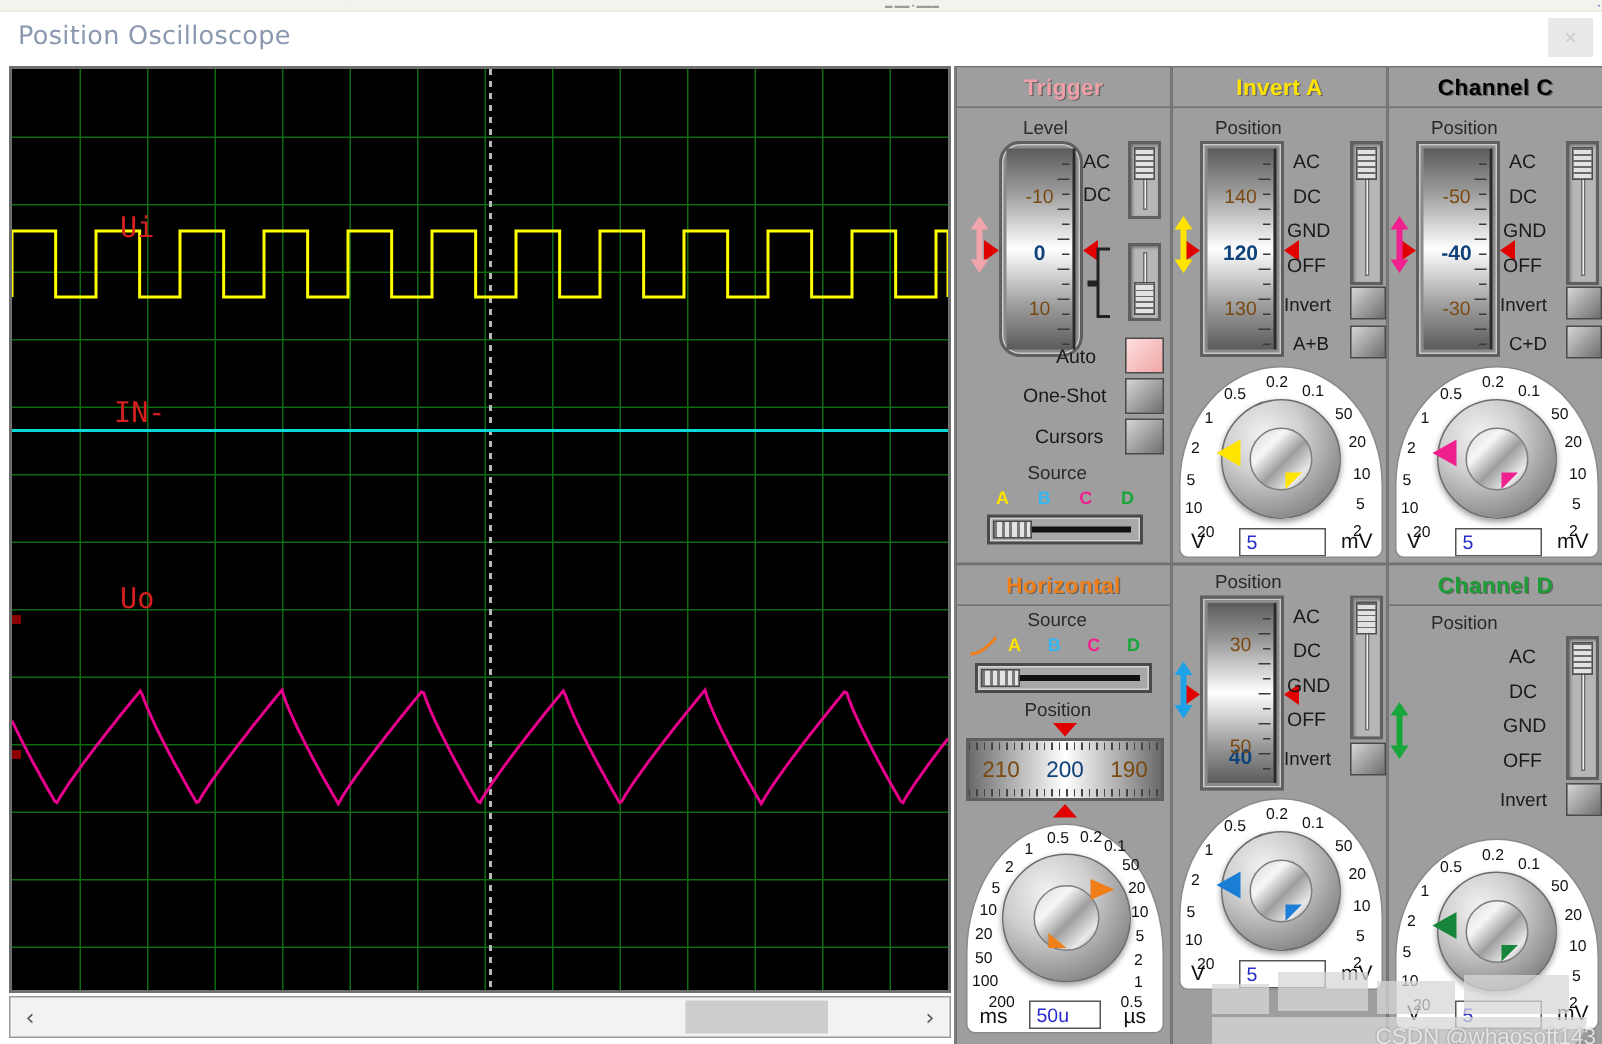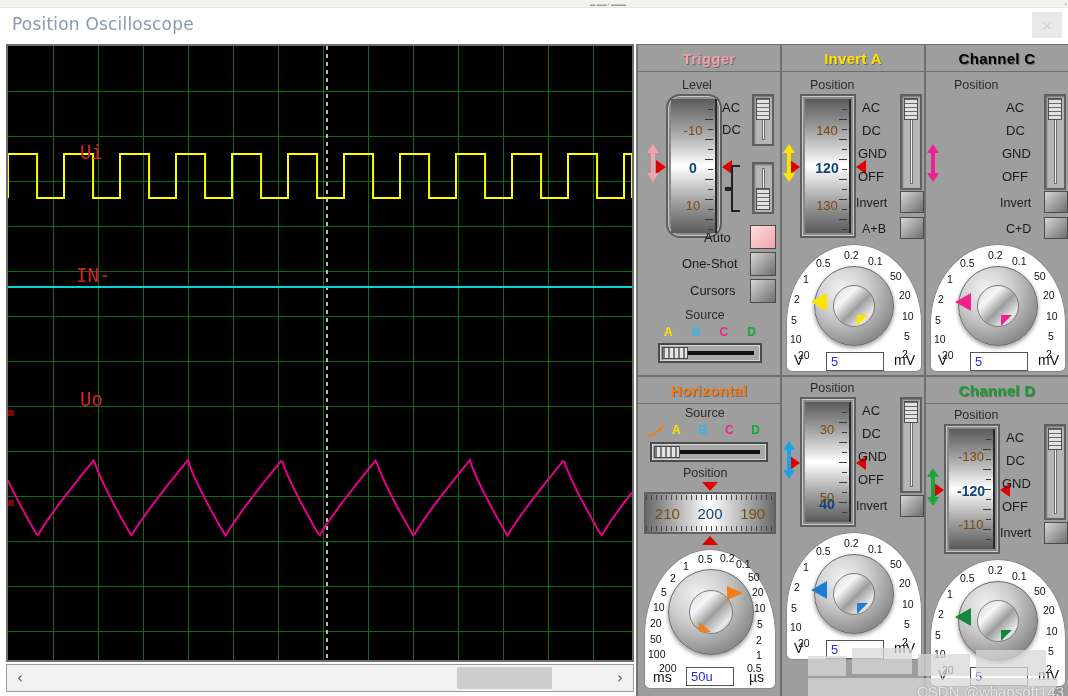--- a/index.html
+++ b/index.html
@@ -499,20 +499,44 @@
           <div class="dial-unit" style="left:108px; top:108px;">mV</div>
           <div class="dial-field" style="left:40px; top:108px; width:58px;">5</div>
         </div>
       </div>
     </div>
 
     <div class="cell" style="left:288px; top:0; width:144px; height:332px;">
       <div class="cell-hdr" style="color:#000000;">Channel C</div>
       <div class="cell-body">
         <div class="lbl" style="left:28px; top:6px; font-size:12.5px;">Position</div>
+        <div class="drum" style="left:18px; top:22px; width:56px; height:144px;">
+          <div class="drum-inner">
+            <div class="drum-val" style="top:24px;">-50</div>
+            <div class="drum-val mid" style="top:61px;">-40</div>
+            <div class="drum-val" style="top:99px;">-30</div>
+            <div class="drum-ticks">
+                <i style="top:8px;width:5px"></i>
+                <i style="top:18px;width:8px"></i>
+                <i style="top:28px;width:5px"></i>
+                <i style="top:38px;width:8px"></i>
+                <i style="top:48px;width:5px"></i>
+                <i style="top:58px;width:8px"></i>
+                <i style="top:68px;width:5px"></i>
+                <i style="top:78px;width:8px"></i>
+                <i style="top:88px;width:5px"></i>
+                <i style="top:98px;width:8px"></i>
+                <i style="top:108px;width:5px"></i>
+                <i style="top:118px;width:8px"></i>
+                <i style="top:128px;width:5px"></i>
+              </div>
+          </div>
+          <div class="arrow-l" style="left:-12px; top:64px;"></div>
+          <div class="arrow-r" style="right:-12px; top:64px;"></div>
+        </div>
         <div class="updown" style="left:0px; top:72px;">
           <svg width="14" height="38" viewBox="0 0 14 38">
               <path d="M7 0 L13 9 L9 9 L9 29 L13 29 L7 38 L1 29 L5 29 L5 9 L1 9 Z" fill="#f0218f"></path>
             </svg>
         </div>
 
         <div class="lbl dark" style="left:80px; top:28px; font-size:13px;">AC</div>
         <div class="lbl dark" style="left:80px; top:51px; font-size:13px;">DC</div>
         <div class="lbl dark" style="left:76px; top:74px; font-size:13px;">GND</div>
         <div class="lbl dark" style="left:76px; top:97px; font-size:13px;">OFF</div>
@@ -626,42 +650,20 @@
           <div class="dial-unit" style="left:108px; top:108px;">mV</div>
           <div class="dial-field" style="left:40px; top:108px; width:58px;">5</div>
         </div>
       </div>
     </div>
 
     <div class="cell" style="left:288px; top:332px; width:144px; height:328px;">
       <div class="cell-hdr" style="color:#1a9e35;">Channel D</div>
       <div class="cell-body">
         <div class="lbl" style="left:28px; top:4px; font-size:12.5px;">Position</div>
-        <div class="drum" style="left:18px; top:20px; width:56px; height:130px;">
-          <div class="drum-inner">
-            <div class="drum-val" style="top:20px;">-130</div>
-            <div class="drum-val mid" style="top:54px;">-120</div>
-            <div class="drum-val" style="top:88px;">-110</div>
-            <div class="drum-ticks">
-                <i style="top:8px;width:5px"></i>
-                <i style="top:18px;width:8px"></i>
-                <i style="top:28px;width:5px"></i>
-                <i style="top:38px;width:8px"></i>
-                <i style="top:48px;width:5px"></i>
-                <i style="top:58px;width:8px"></i>
-                <i style="top:68px;width:5px"></i>
-                <i style="top:78px;width:8px"></i>
-                <i style="top:88px;width:5px"></i>
-                <i style="top:98px;width:8px"></i>
-                <i style="top:108px;width:5px"></i>
-              </div>
-          </div>
-          <div class="arrow-l" style="left:-12px; top:57px;"></div>
-          <div class="arrow-r" style="right:-12px; top:57px;"></div>
-        </div>
         <div class="updown" style="left:0px; top:64px;">
           <svg width="14" height="38" viewBox="0 0 14 38">
               <path d="M7 0 L13 9 L9 9 L9 29 L13 29 L7 38 L1 29 L5 29 L5 9 L1 9 Z" fill="#16a63a"></path>
             </svg>
         </div>
 
         <div class="lbl dark" style="left:80px; top:26px; font-size:13px;">AC</div>
         <div class="lbl dark" style="left:80px; top:49px; font-size:13px;">DC</div>
         <div class="lbl dark" style="left:76px; top:72px; font-size:13px;">GND</div>
         <div class="lbl dark" style="left:76px; top:95px; font-size:13px;">OFF</div>

